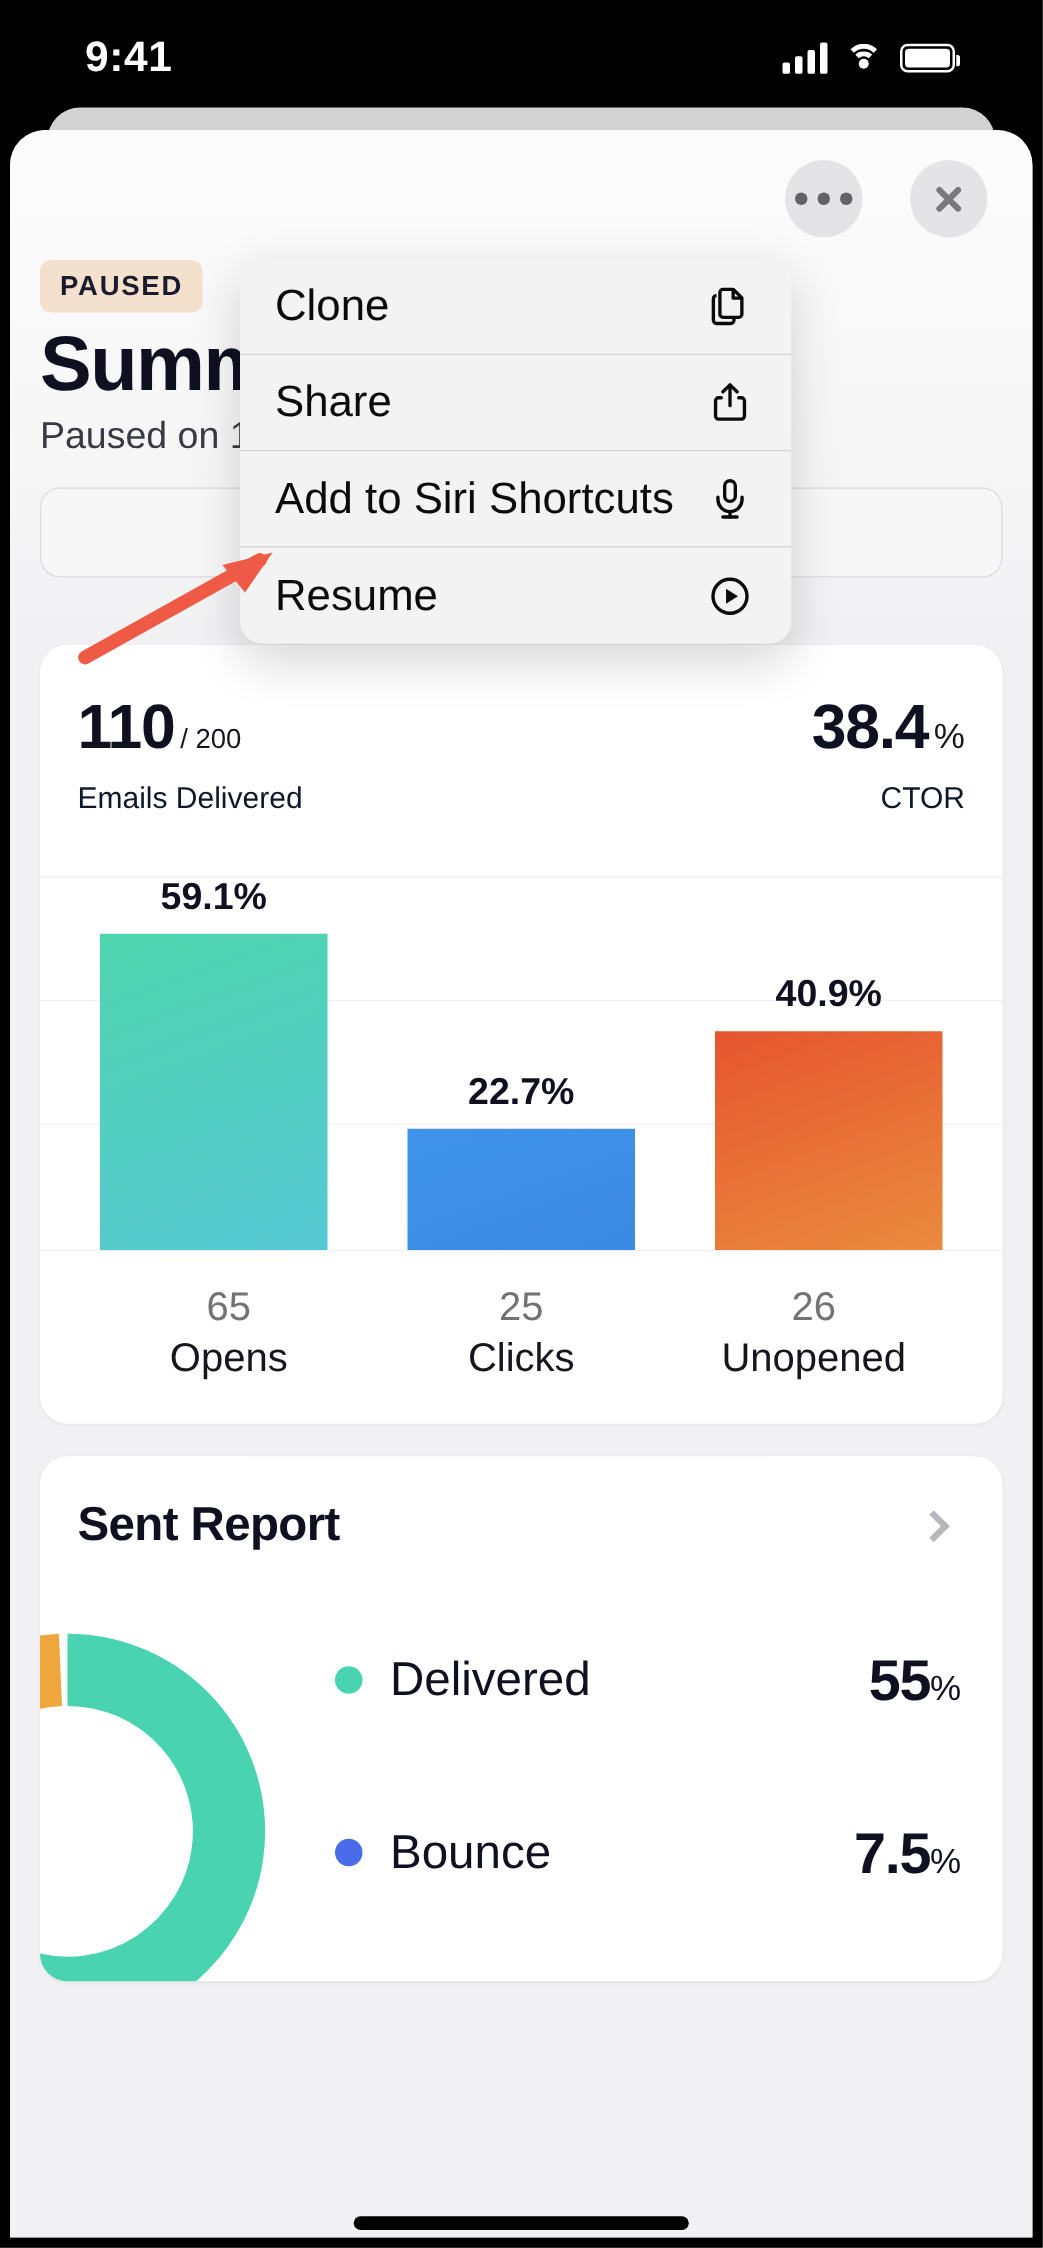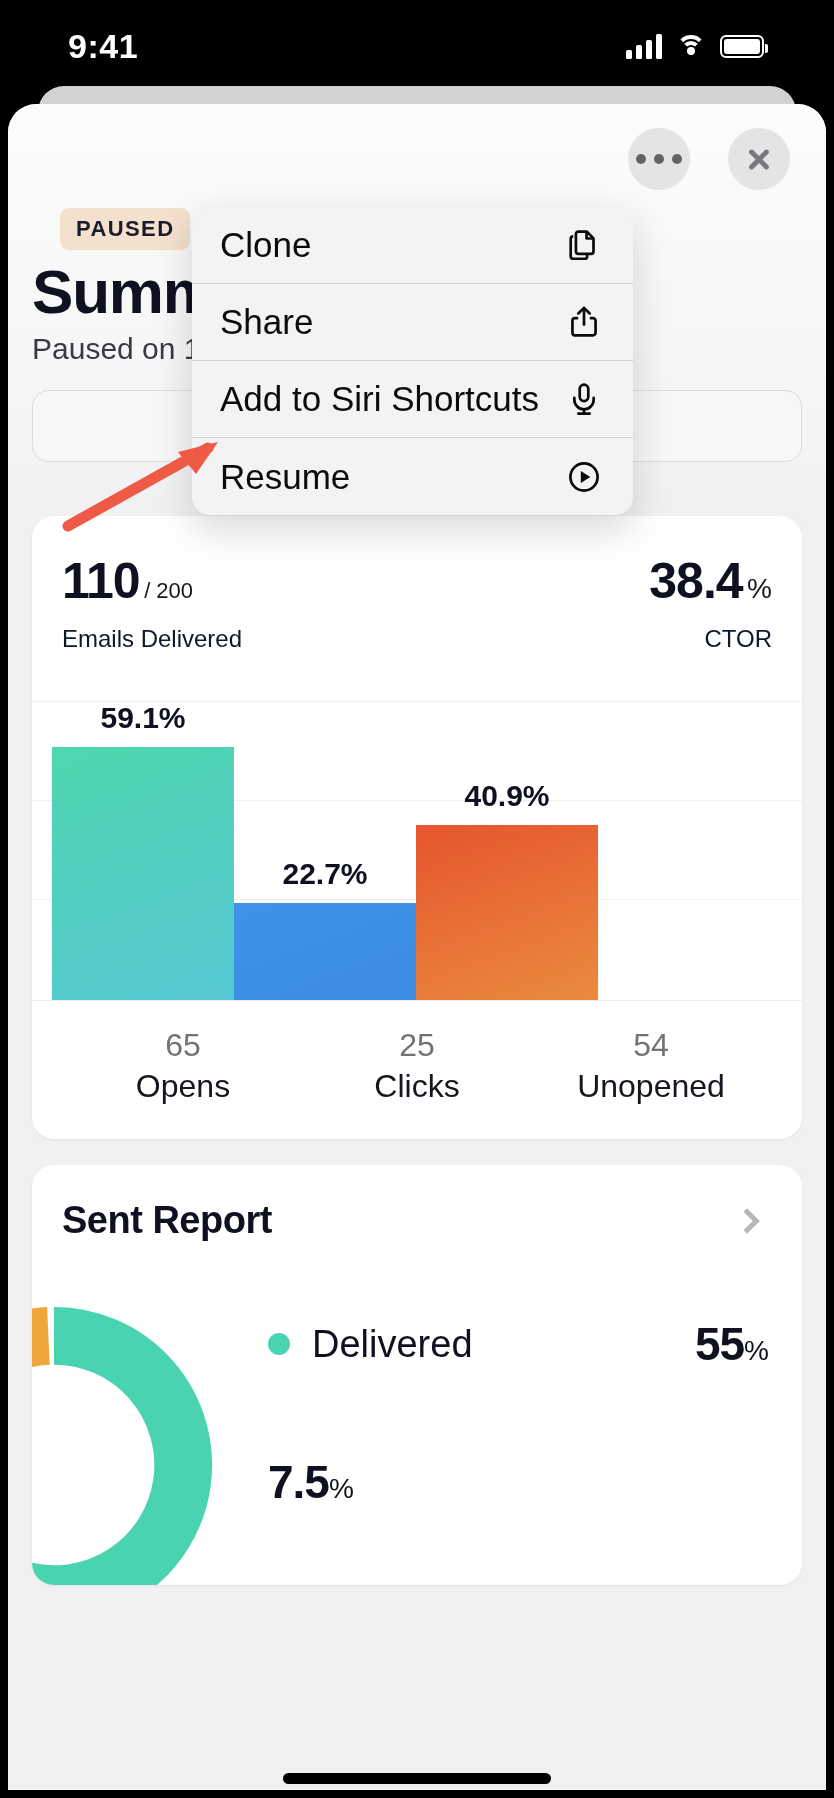--- a/index.html
+++ b/index.html
@@ -87,21 +87,21 @@
     content:""; position:absolute; left:2px; top:13px;
     width: 26px; height: 5px; background:#79797d; border-radius:3px;
   }
   .xmark::before { transform: rotate(45deg); }
   .xmark::after  { transform: rotate(-45deg); }
 
   #status-badge {
     position: absolute; left: 24px; top: 104px;
     background: #f3e0cd; color: #1a1a2e;
     font-size: 22px; font-weight: 700; letter-spacing: 1.4px;
-    padding: 8px 16px; border-radius: 9px; margin-left: 28px;
+    padding: 8px 16px; border-radius: 9px;
   }
   #campaign-title {
     position: absolute; left: 24px; top: 152px;
     font-size: 62px; font-weight: 800; color: #0f1020;
     letter-spacing: -1.2px; white-space: nowrap;
   }
   #campaign-sub {
     position: absolute; left: 24px; top: 228px;
     font-size: 30px; color: #3a3a44; white-space: nowrap;
   }
@@ -155,22 +155,22 @@
   .chart {
     position: relative;
     height: 300px;
     margin: 42px 0 0 0;
     border-top: 1.5px solid #eceef3;
     border-bottom: 1.5px solid #eceef3;
   }
   .gridline { position:absolute; left:0; right:0; height:1px; background:#f0f1f5; }
   .bars-wrap {
     position: absolute; inset: 0;
-    display: flex; align-items: flex-end; justify-content: flex-start;
-    padding: 0 20px;
+    display: flex; align-items: flex-end; justify-content: space-between;
+    padding: 0 48px;
   }
   .bar-col { position: relative; width: 182px; display:flex; flex-direction: column; justify-content:flex-end; height: 100%; }
   .bar { width: 100%; }
   .bar-val {
     position: absolute; left: 50%; transform: translateX(-50%);
     font-size: 30px; font-weight: 700; color: #0f1020;
     white-space: nowrap;
   }
   .axis {
     display: flex; justify-content: space-around;
@@ -317,21 +317,21 @@
         <div class="axis">
           <div class="axis-col">
             <div class="axis-num">65</div>
             <div class="axis-lab">Opens</div>
           </div>
           <div class="axis-col">
             <div class="axis-num">25</div>
             <div class="axis-lab">Clicks</div>
           </div>
           <div class="axis-col">
-            <div class="axis-num">54</div>
+            <div class="axis-num">26</div>
             <div class="axis-lab">Unopened</div>
           </div>
         </div>
       </div>
 
       <div class="card" id="sent-card">
         <div class="card-head">
           <div class="card-title">Sent Report</div>
           <div class="chev"></div>
         </div>
@@ -350,20 +350,24 @@
           <div class="legend-row">
             <div class="legend-left">
               <span class="dot" id="ld0" style="background: rgb(74, 211, 176);"></span>
               <span class="legend-name">Delivered</span>
             </div>
             <div class="legend-val">
               <em style="font-style:normal">55</em><span>%</span>
             </div>
           </div>
           <div class="legend-row">
+            <div class="legend-left">
+              <span class="dot" id="ld1" style="background: rgb(74, 108, 232);"></span>
+              <span class="legend-name">Bounce</span>
+            </div>
             <div class="legend-val">
               <em style="font-style:normal">7.5</em><span>%</span>
             </div>
           </div>
         </div>
       </div>
 
     </div>
   </div>
 

